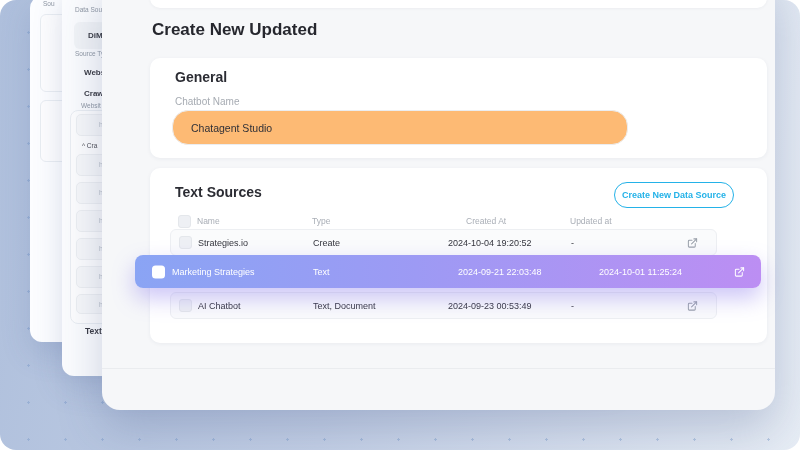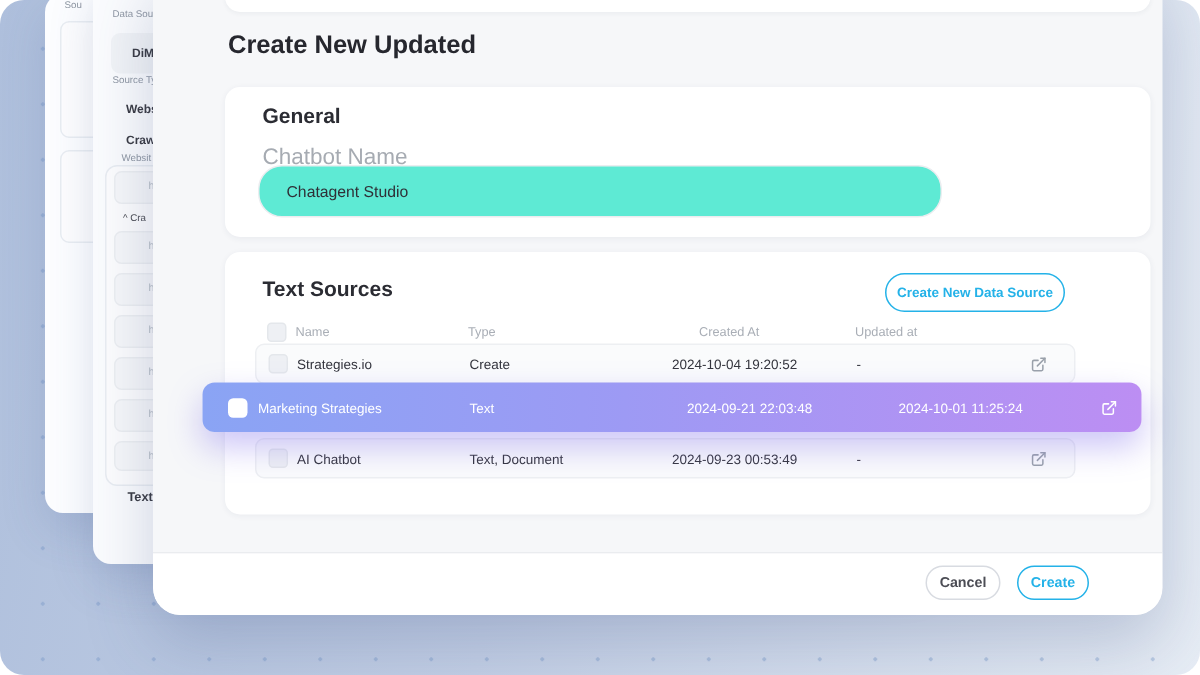--- a/index.html
+++ b/index.html
@@ -19,26 +19,26 @@
              font-size:7px;color:#b6bcc4;line-height:20px;padding-left:22px;box-sizing:border-box;}
   
   .modal{position:absolute;left:102px;top:-24px;width:673px;height:434px;background:#f6f7f9;
          border-radius:18px;box-shadow:0 18px 45px rgba(60,80,130,.25);z-index:5;overflow:hidden;}
   .topstrip{position:absolute;left:48px;top:0;width:617px;height:32px;background:#ffffff;
             border-radius:0 0 10px 10px;box-shadow:0 1px 3px rgba(40,50,80,.05);}
   .m-title{position:absolute;left:50px;top:44px;font-size:17px;font-weight:700;color:#26272e;}
   .card{position:absolute;left:48px;width:617px;background:#ffffff;border-radius:10px;
         box-shadow:0 1px 4px rgba(40,50,80,.06);}
   .card-h{position:absolute;font-size:14px;font-weight:700;color:#2b2c33;}
-  .fieldlabel{position:absolute;font-size:15px;color:#a6abb2;}
-  .textinput{position:absolute;left:22px;top:52px;width:456px;height:35px;background:#5eead4;
+  .fieldlabel{position:absolute;font-size:10px;color:#a6abb2;}
+  .textinput{position:absolute;left:22px;top:52px;width:456px;height:35px;background:#fdba74;
              border:1px solid #ebedf0;border-radius:16px;font-family:"Liberation Sans",sans-serif;
              font-size:10.5px;color:#2f3037;padding-left:18px;box-sizing:border-box;outline:none;}
   .pillbtn{position:absolute;display:flex;align-items:center;justify-content:center;background:#ffffff;
-           border-radius:13px;box-sizing:border-box;cursor:pointer;white-space:nowrap;}
+           border-radius:13px;box-sizing:border-box;cursor:pointer;white-space:nowrap;margin-left:24px;}
   .btn-accent{border:1.5px solid #24b2e8;color:#24b2e8;font-weight:700;}
   .btn-gray{border:1px solid #d8dbe1;color:#4c4d55;font-weight:600;}
   .thead-label{position:absolute;font-size:8.5px;color:#a9aeb6;white-space:nowrap;}
   .cb{position:absolute;width:11px;height:11px;border-radius:3px;background:#eef0f4;border:1px solid #e4e7eb;}
   .trow{position:absolute;left:20px;width:547px;height:27px;background:#fafbfc;border:1px solid #edeff2;
         border-radius:6px;box-sizing:border-box;}
   .cell{position:absolute;top:50%;transform:translateY(-50%);font-size:9px;color:#34353d;white-space:nowrap;}
   .linkicon{position:absolute;top:50%;transform:translateY(-50%);width:11px;height:11px;color:#9aa1aa;}
   .divider{position:absolute;left:0;top:392px;width:673px;height:1px;background:#eaecef;}
   .footer{position:absolute;left:0;top:393px;width:673px;height:41px;background:#ffffff;border-radius:0 0 18px 18px;}
@@ -129,24 +129,20 @@
           <svg viewBox="0 0 24 24" width="11" height="11" fill="none" stroke="currentColor" stroke-width="2.2" stroke-linecap="round" stroke-linejoin="round">
               <path d="M18 13v6a2 2 0 0 1-2 2H5a2 2 0 0 1-2-2V8a2 2 0 0 1 2-2h6"></path>
               <path d="M15 3h6v6"></path>
               <path d="M10 14L21 3"></path>
             </svg>
         </span>
       </div>
     </div>
 
     <div class="divider"></div>
-    <div class="footer">
-      <div class="pillbtn btn-gray" style="left:515px;top:8px;width:50px;height:23px;font-size:9.5px;">Cancel</div>
-      <div class="pillbtn btn-accent" style="left:576px;top:8px;width:48px;height:23px;font-size:9.5px;">Create</div>
-    </div>
   </div>
 
   <div class="selrow">
     <div class="cb" style="left:17px;"></div>
     <span class="cell" style="left:37px;">Marketing Strategies</span>
     <span class="cell" style="left:178px;">Text</span>
     <span class="cell" style="left:323px;">2024-09-21 22:03:48</span>
     <span class="cell" style="left:464px;">2024-10-01 11:25:24</span>
     <span class="linkicon" style="left:599px;">
       <svg viewBox="0 0 24 24" width="11" height="11" fill="none" stroke="currentColor" stroke-width="2.2" stroke-linecap="round" stroke-linejoin="round">

